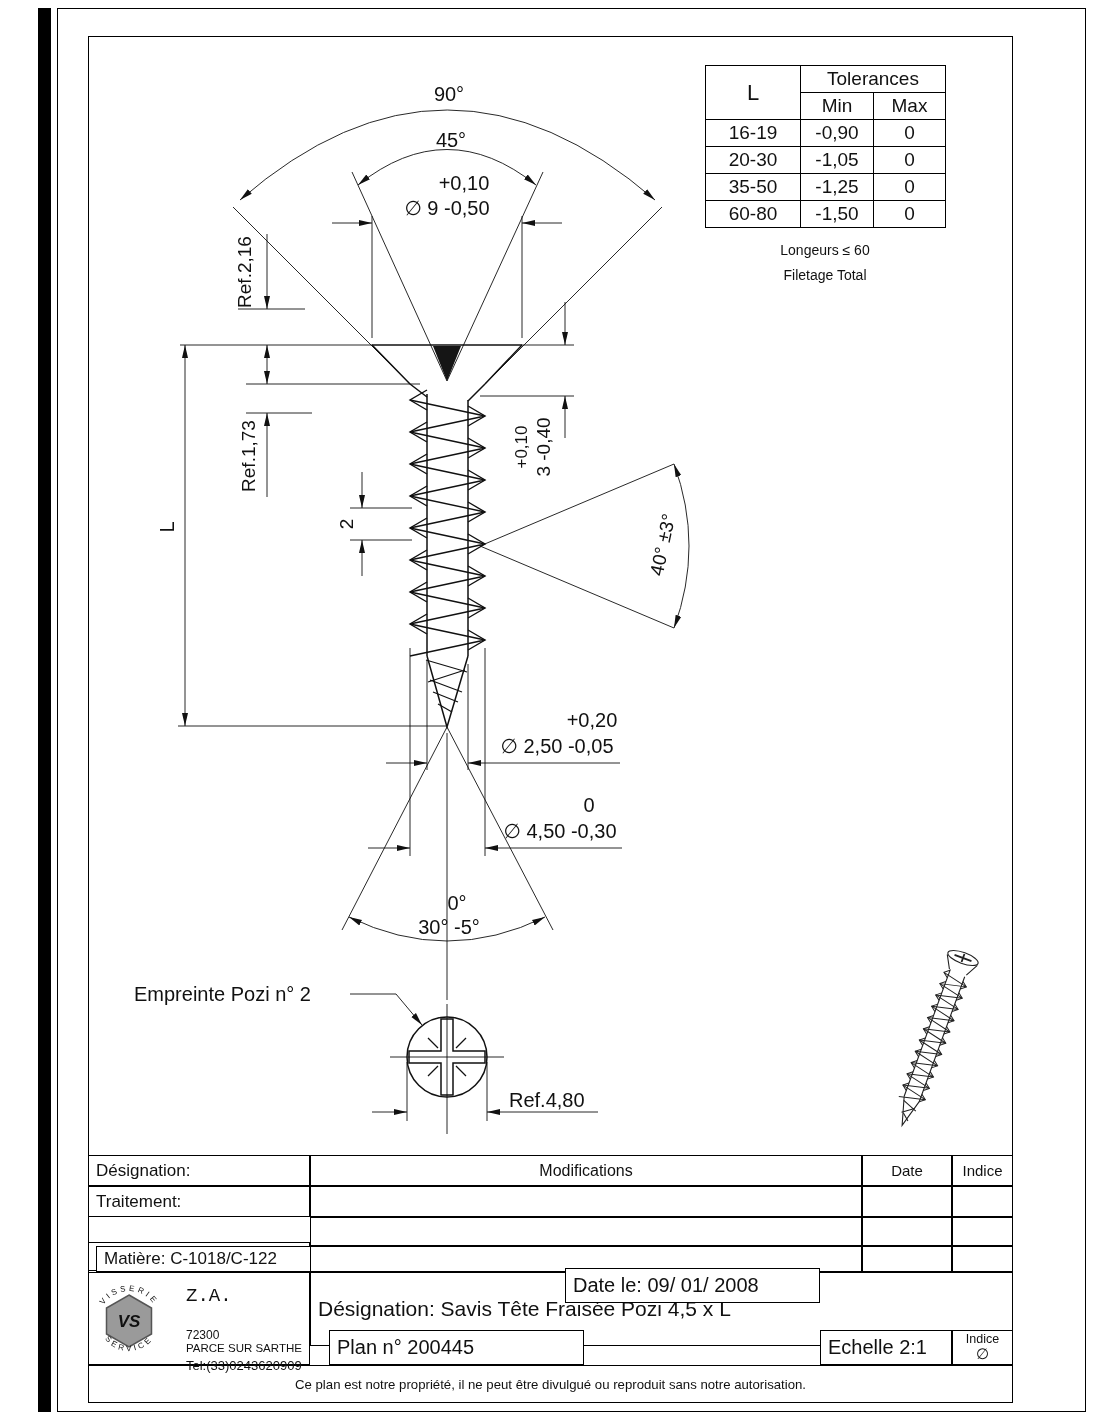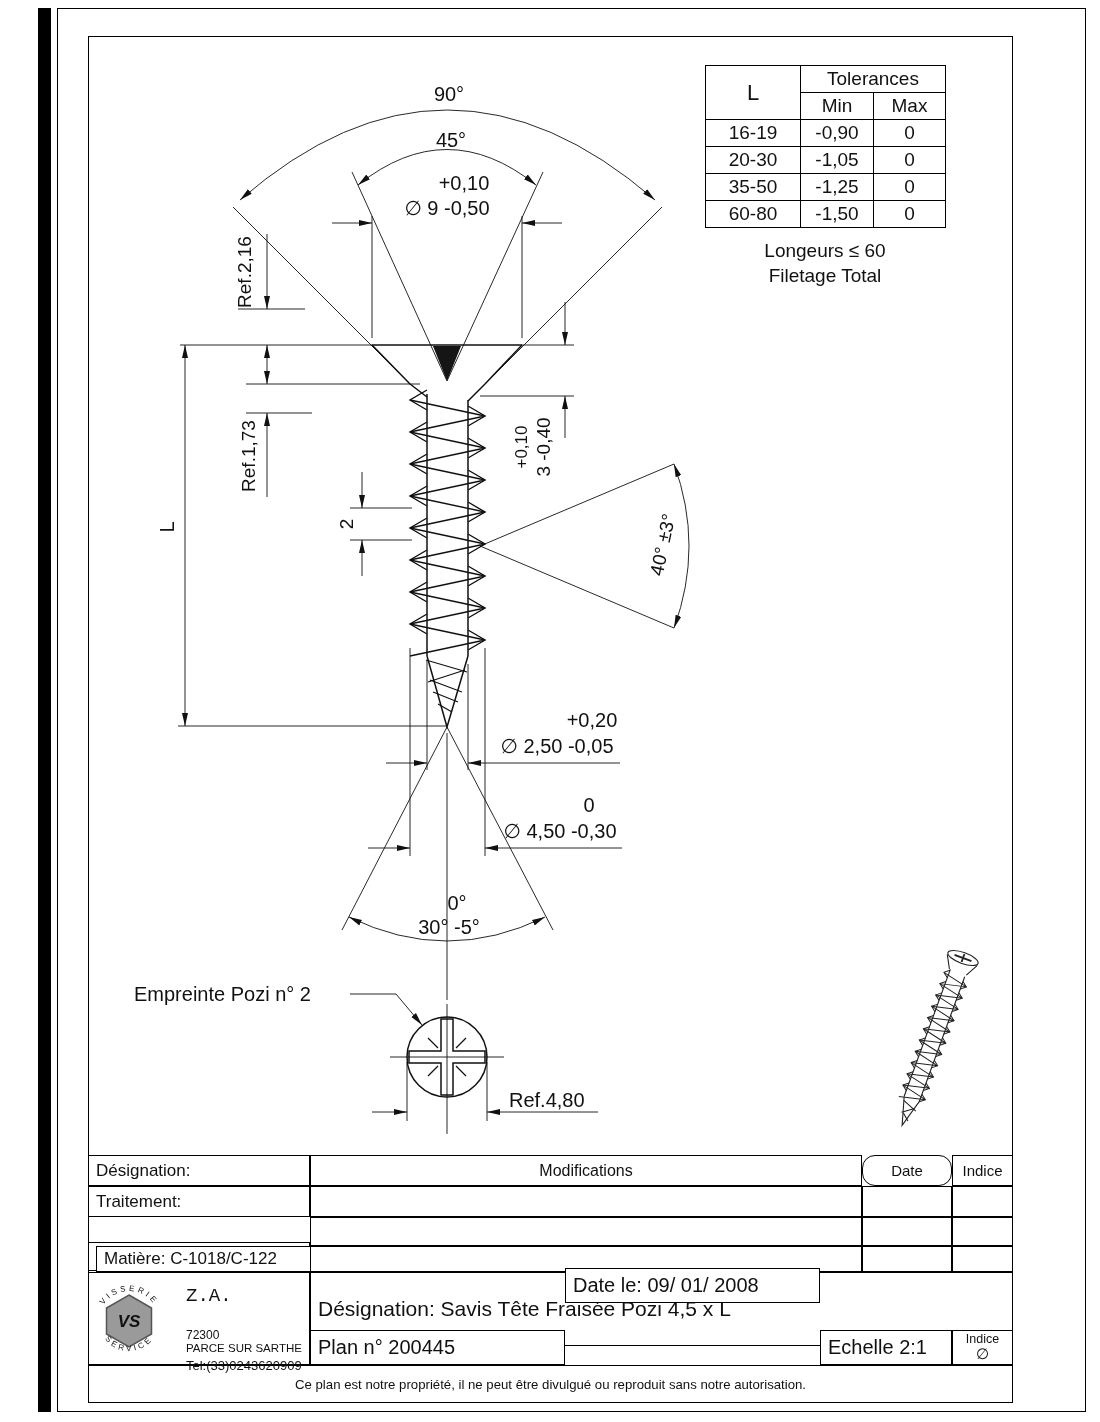--- a/index.html
+++ b/index.html
@@ -13,21 +13,21 @@
   .cell.center{justify-content:center;}
   .cell .pad{padding-left:7px;}
   .fs17{font-size:17px;}
   .fs16{font-size:16px;}
   .fs15{font-size:15px;}
   .fs20{font-size:20px;}
   .fs21{font-size:21px;}
   #footer-cell{font-size:13.2px;justify-content:center;}
   #tol-table{position:absolute;left:705px;top:65px;border-collapse:collapse;font-size:19px;background:#fff;}
   #tol-table td{border:1.5px solid #000;text-align:center;padding:0;height:26px;}
-  #tol-notes{position:absolute;left:700px;top:238px;width:250px;text-align:center;font-size:19px;line-height:25px;}
+  #tol-notes{position:absolute;left:700px;top:238px;width:250px;text-align:center;font-size:14px;line-height:25px;}
   #indice-cell-bottom{flex-direction:column;justify-content:center;line-height:1.05;}
   #company-address{position:absolute;left:186px;top:1287px;line-height:1;}
   #company-address .l1{font-size:19px;margin-bottom:23px;font-family:Liberation Mono, monospace;}
   #company-address .l2{font-size:12px;margin-bottom:2px;}
   #company-address .l3{font-size:11.5px;margin-bottom:4px;}
   #company-address .l4{font-size:13px;}
   svg text{fill:#111;}
 </style>
 </head>
 <body>
@@ -218,42 +218,42 @@
 <div class="cell" style="left:88px;top:1217px;width:222px;height:29px;margin-top:25px;">
     <span class="pad fs17">Normes</span>
   </div>
 <div class="cell" style="left:96px;top:1246px;width:222px;height:26px;">
     <span class="pad fs17">Matière: C-1018/C-122</span>
   </div>
 
 <div class="cell center" style="left:310px;top:1155px;width:552px;height:31px;">
     <span class="fs16">Modifications</span>
   </div>
-<div class="cell center" style="left:862px;top:1155px;width:90px;height:31px;border-radius:13px;">
+<div class="cell center" style="left:862px;top:1155px;width:90px;height:31px;">
     <span class="fs15">Date</span>
   </div>
 <div class="cell center" style="left:952px;top:1155px;width:61px;height:31px;">
     <span class="fs15">Indice</span>
   </div>
 
 <div class="cell" style="left:310px;top:1186px;width:552px;height:31px;"></div>
 <div class="cell" style="left:862px;top:1186px;width:90px;height:31px;"></div>
 <div class="cell" style="left:952px;top:1186px;width:61px;height:31px;"></div>
 <div class="cell" style="left:310px;top:1217px;width:552px;height:29px;"></div>
 <div class="cell" style="left:862px;top:1217px;width:90px;height:29px;"></div>
 <div class="cell" style="left:952px;top:1217px;width:61px;height:29px;"></div>
 <div class="cell" style="left:310px;top:1246px;width:552px;height:26px;"></div>
 <div class="cell" style="left:862px;top:1246px;width:90px;height:26px;"></div>
 <div class="cell" style="left:952px;top:1246px;width:61px;height:26px;"></div>
 
 <div class="cell" style="left:88px;top:1272px;width:222px;height:93px;"></div>
 <div class="cell" style="left:310px;top:1272px;width:703px;height:74px;">
     <span class="pad fs21">Désignation: Savis Tête Fraisée Pozi  4,5 x L</span>
   </div>
-<div class="cell" style="left:310px;top:1330px;width:255px;height:35px;">
+<div class="cell" style="left:329px;top:1330px;width:255px;height:35px;">
     <span class="pad fs20">Plan n° 200445</span>
   </div>
 <div class="cell" style="left:565px;top:1268px;width:255px;height:35px;">
     <span class="pad fs20">Date le: 09/ 01/ 2008</span>
   </div>
 <div class="cell" style="left:820px;top:1330px;width:132px;height:35px;">
     <span class="pad fs20">Echelle 2:1</span>
   </div>
 <div class="cell center" id="indice-cell-bottom" style="left:952px;top:1330px;width:61px;height:35px;">
   <span style="font-size:12.5px;">Indice</span>

